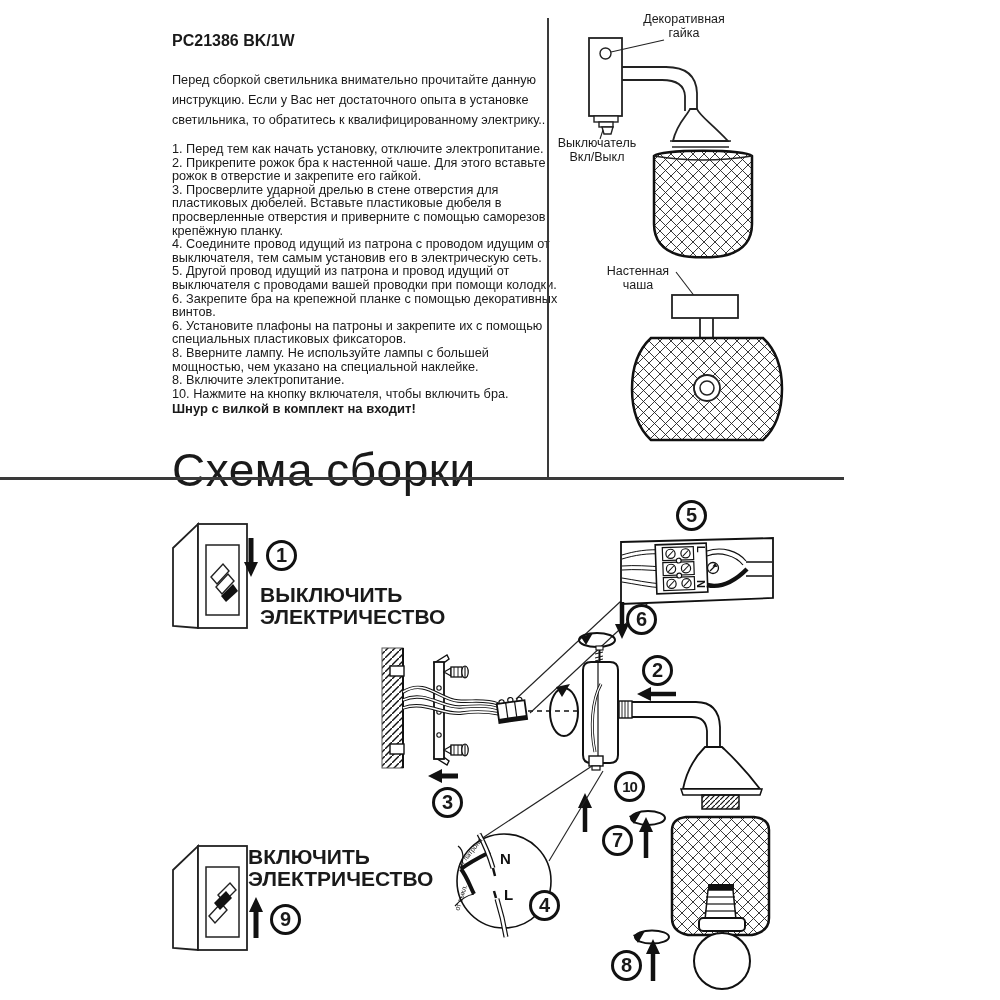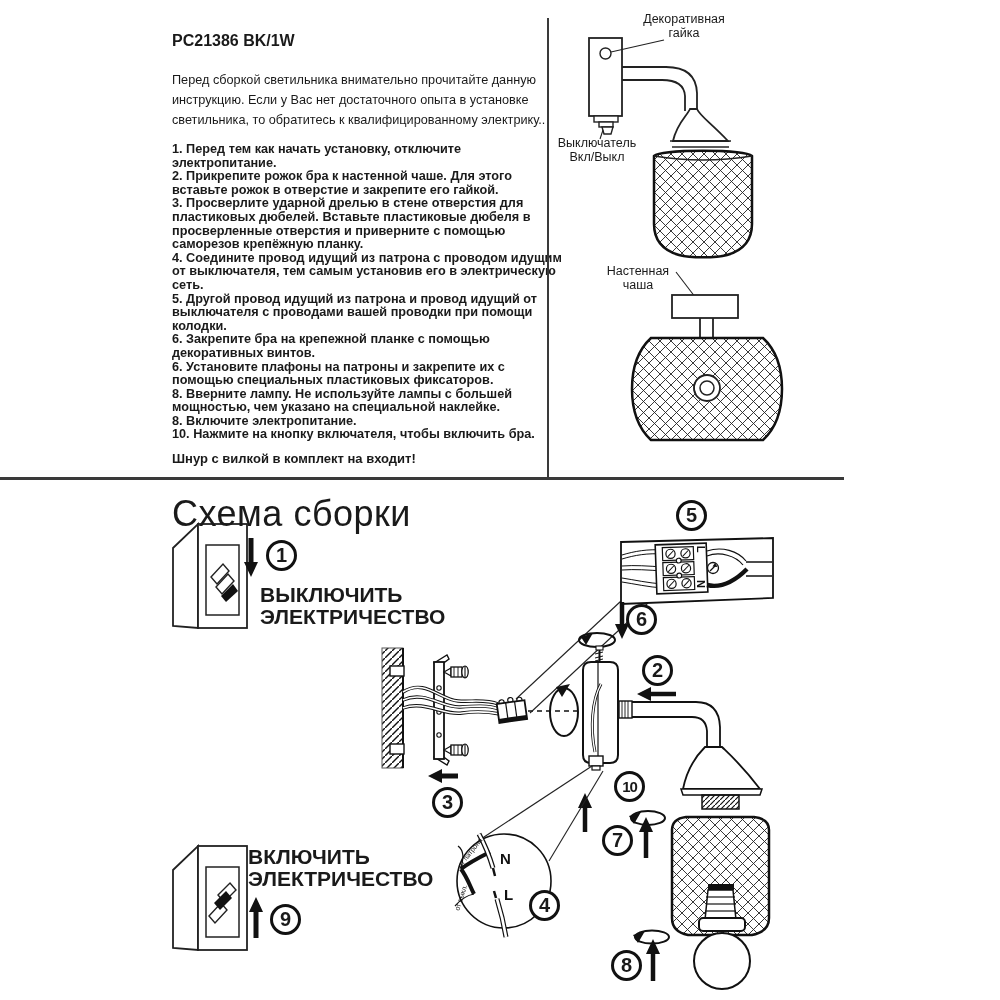--- a/index.html
+++ b/index.html
@@ -5,23 +5,23 @@
   html,body{margin:0;padding:0;}
   body{
     width:1000px;height:1000px;position:relative;background:#ffffff;
     font-family:"Liberation Sans", sans-serif;color:#1a1a1a;overflow:hidden;
   }
   .abs{position:absolute;}
   
   .doc-col{left:172px;top:32px;width:392px;}
   .product-code{font-size:16px;font-weight:bold;margin:0 0 20px 0;}
   .intro{font-size:12.7px;line-height:20px;margin:0 0 13px 0;}
-  .instr{font-size:12.7px;line-height:13.6px;font-weight:bold;}
-  .note{font-size:13px;line-height:14px;font-weight:bold;margin-top:10px;}
-  .schema-title{font-size:36px;font-weight:400;margin-top:27px;letter-spacing:0.5px;}
+  .instr{font-size:12.7px;line-height:13.6px;}
+  .note{font-size:13px;line-height:14px;font-weight:bold;margin-top:1px;}
+  .schema-title{font-size:46px;font-weight:400;margin-top:27px;letter-spacing:0.5px;}
   
   .vline{left:547px;top:18px;width:2px;height:460px;background:#3a3a3a;}
   .hline{left:0px;top:477px;width:844px;height:3px;background:#3a3a3a;}
   
   .dlabel{font-size:12.5px;line-height:13.5px;text-align:center;}
   .lab-nut{left:634px;top:13px;width:100px;}
   .lab-switch{left:551px;top:137px;width:92px;}
   .lab-cup{left:601px;top:265px;width:74px;}
   
   .powlabel{font-size:21px;line-height:22px;font-weight:600;width:205px;}

